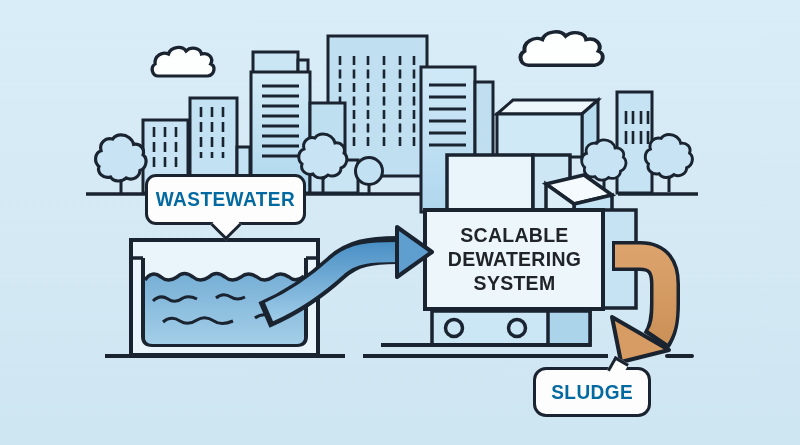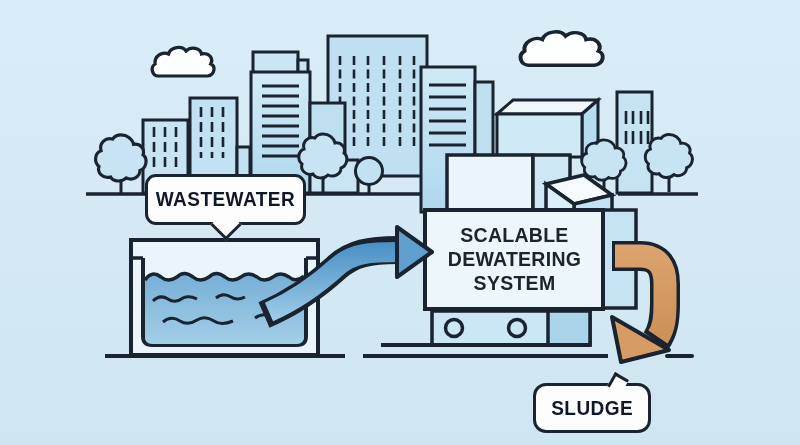--- a/index.html
+++ b/index.html
@@ -11,25 +11,25 @@
     background:linear-gradient(180deg,#d9edf8 0%, #d4e9f4 55%, #cee6f2 100%);
     font-family:"Liberation Sans", sans-serif;
   }
   .scene svg { position:absolute; left:0; top:0; }
   .bubble {
     position:absolute;
     background:#fdfdfd;
     border:3.5px solid #1a2430;
     border-radius:11px;
     display:flex; align-items:center; justify-content:center;
-    color:#0f172a; font-weight:bold;
+    color:#0369a1; font-weight:bold;
   }
   .bubble .bubble-text { transform:scaleX(.95); letter-spacing:.5px; white-space:nowrap; }
   .bubble-wastewater { left:145px; top:174px; width:161px; height:51px; font-size:20px; }
-  .bubble-sludge { left:533px; top:367px; width:118px; height:50px; font-size:20px; border-radius:13px;margin-top:16px; }
+  .bubble-sludge { left:533px; top:367px; width:118px; height:50px; font-size:20px; border-radius:13px; }
   .tail-down {
     position:absolute; left:50%; bottom:-14px; width:22px; height:22px; margin-left:-11px;
     background:#fdfdfd; border-right:3.5px solid #1a2430; border-bottom:3.5px solid #1a2430;
     transform:rotate(45deg);
   }
   .tail-up {
     position:absolute; left:74px; top:-11px; width:16px; height:16px;
     background:#fdfdfd; border-left:3.5px solid #1a2430; border-top:3.5px solid #1a2430;
     transform:rotate(30deg);
   }

